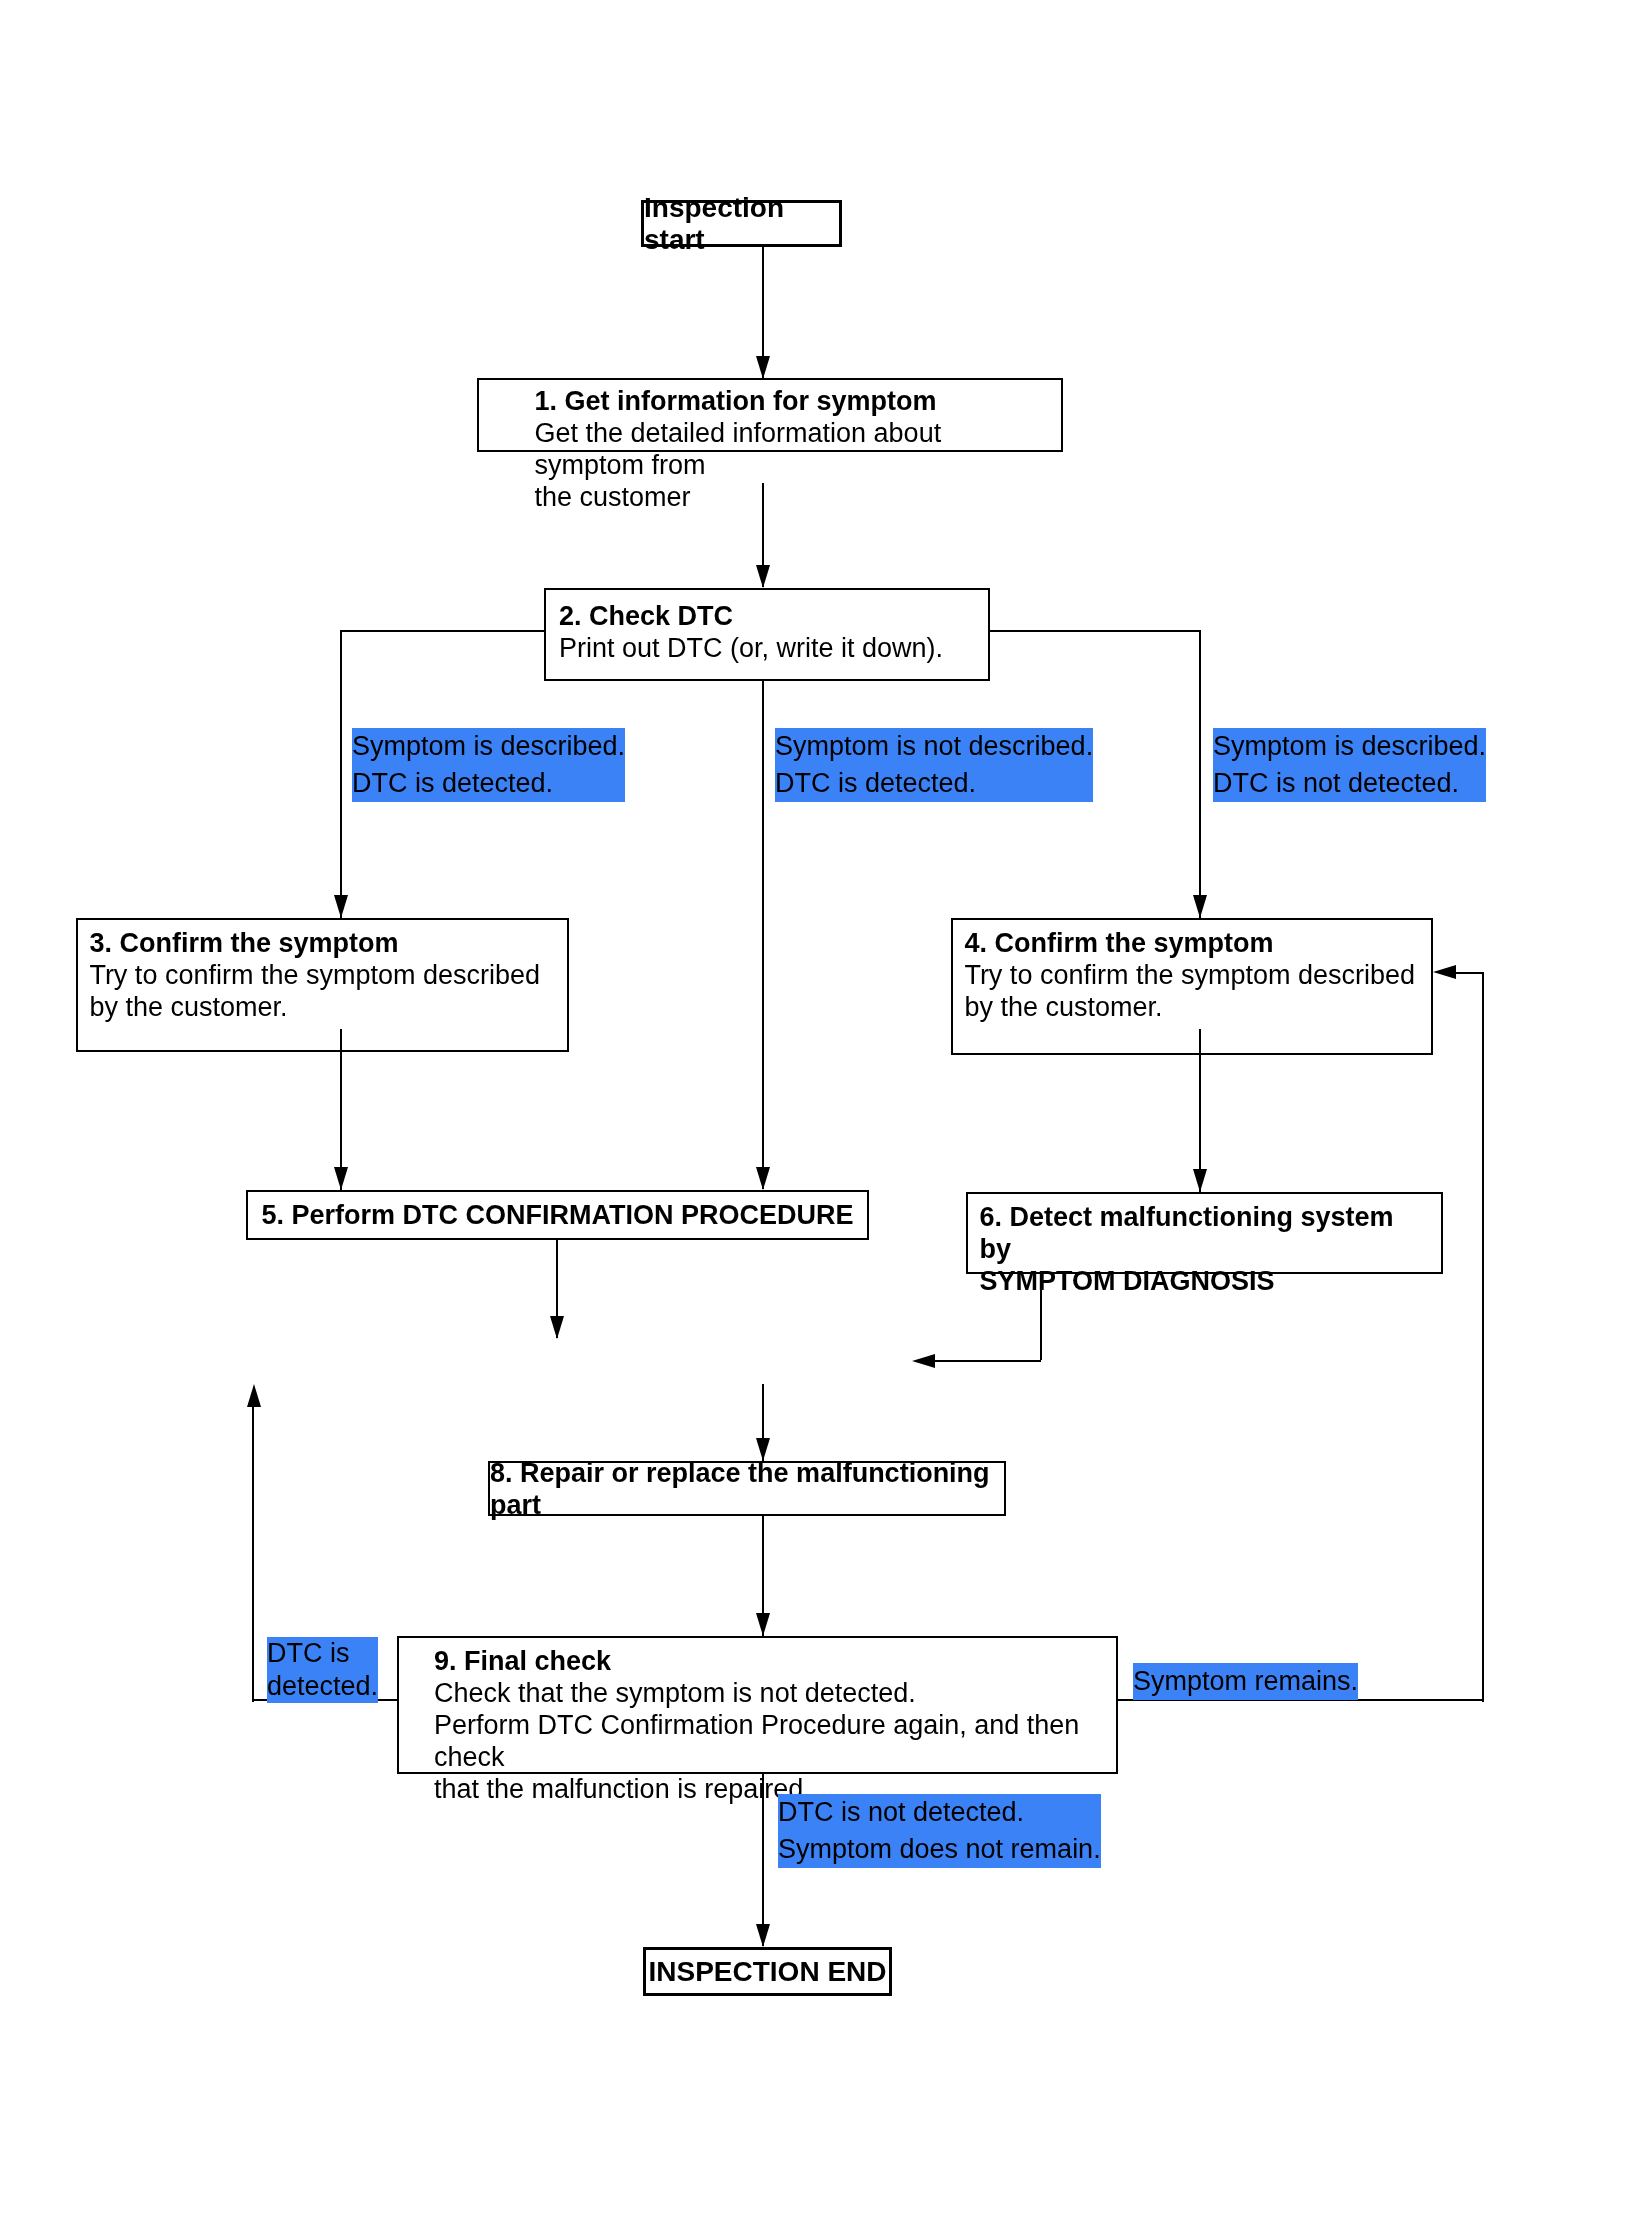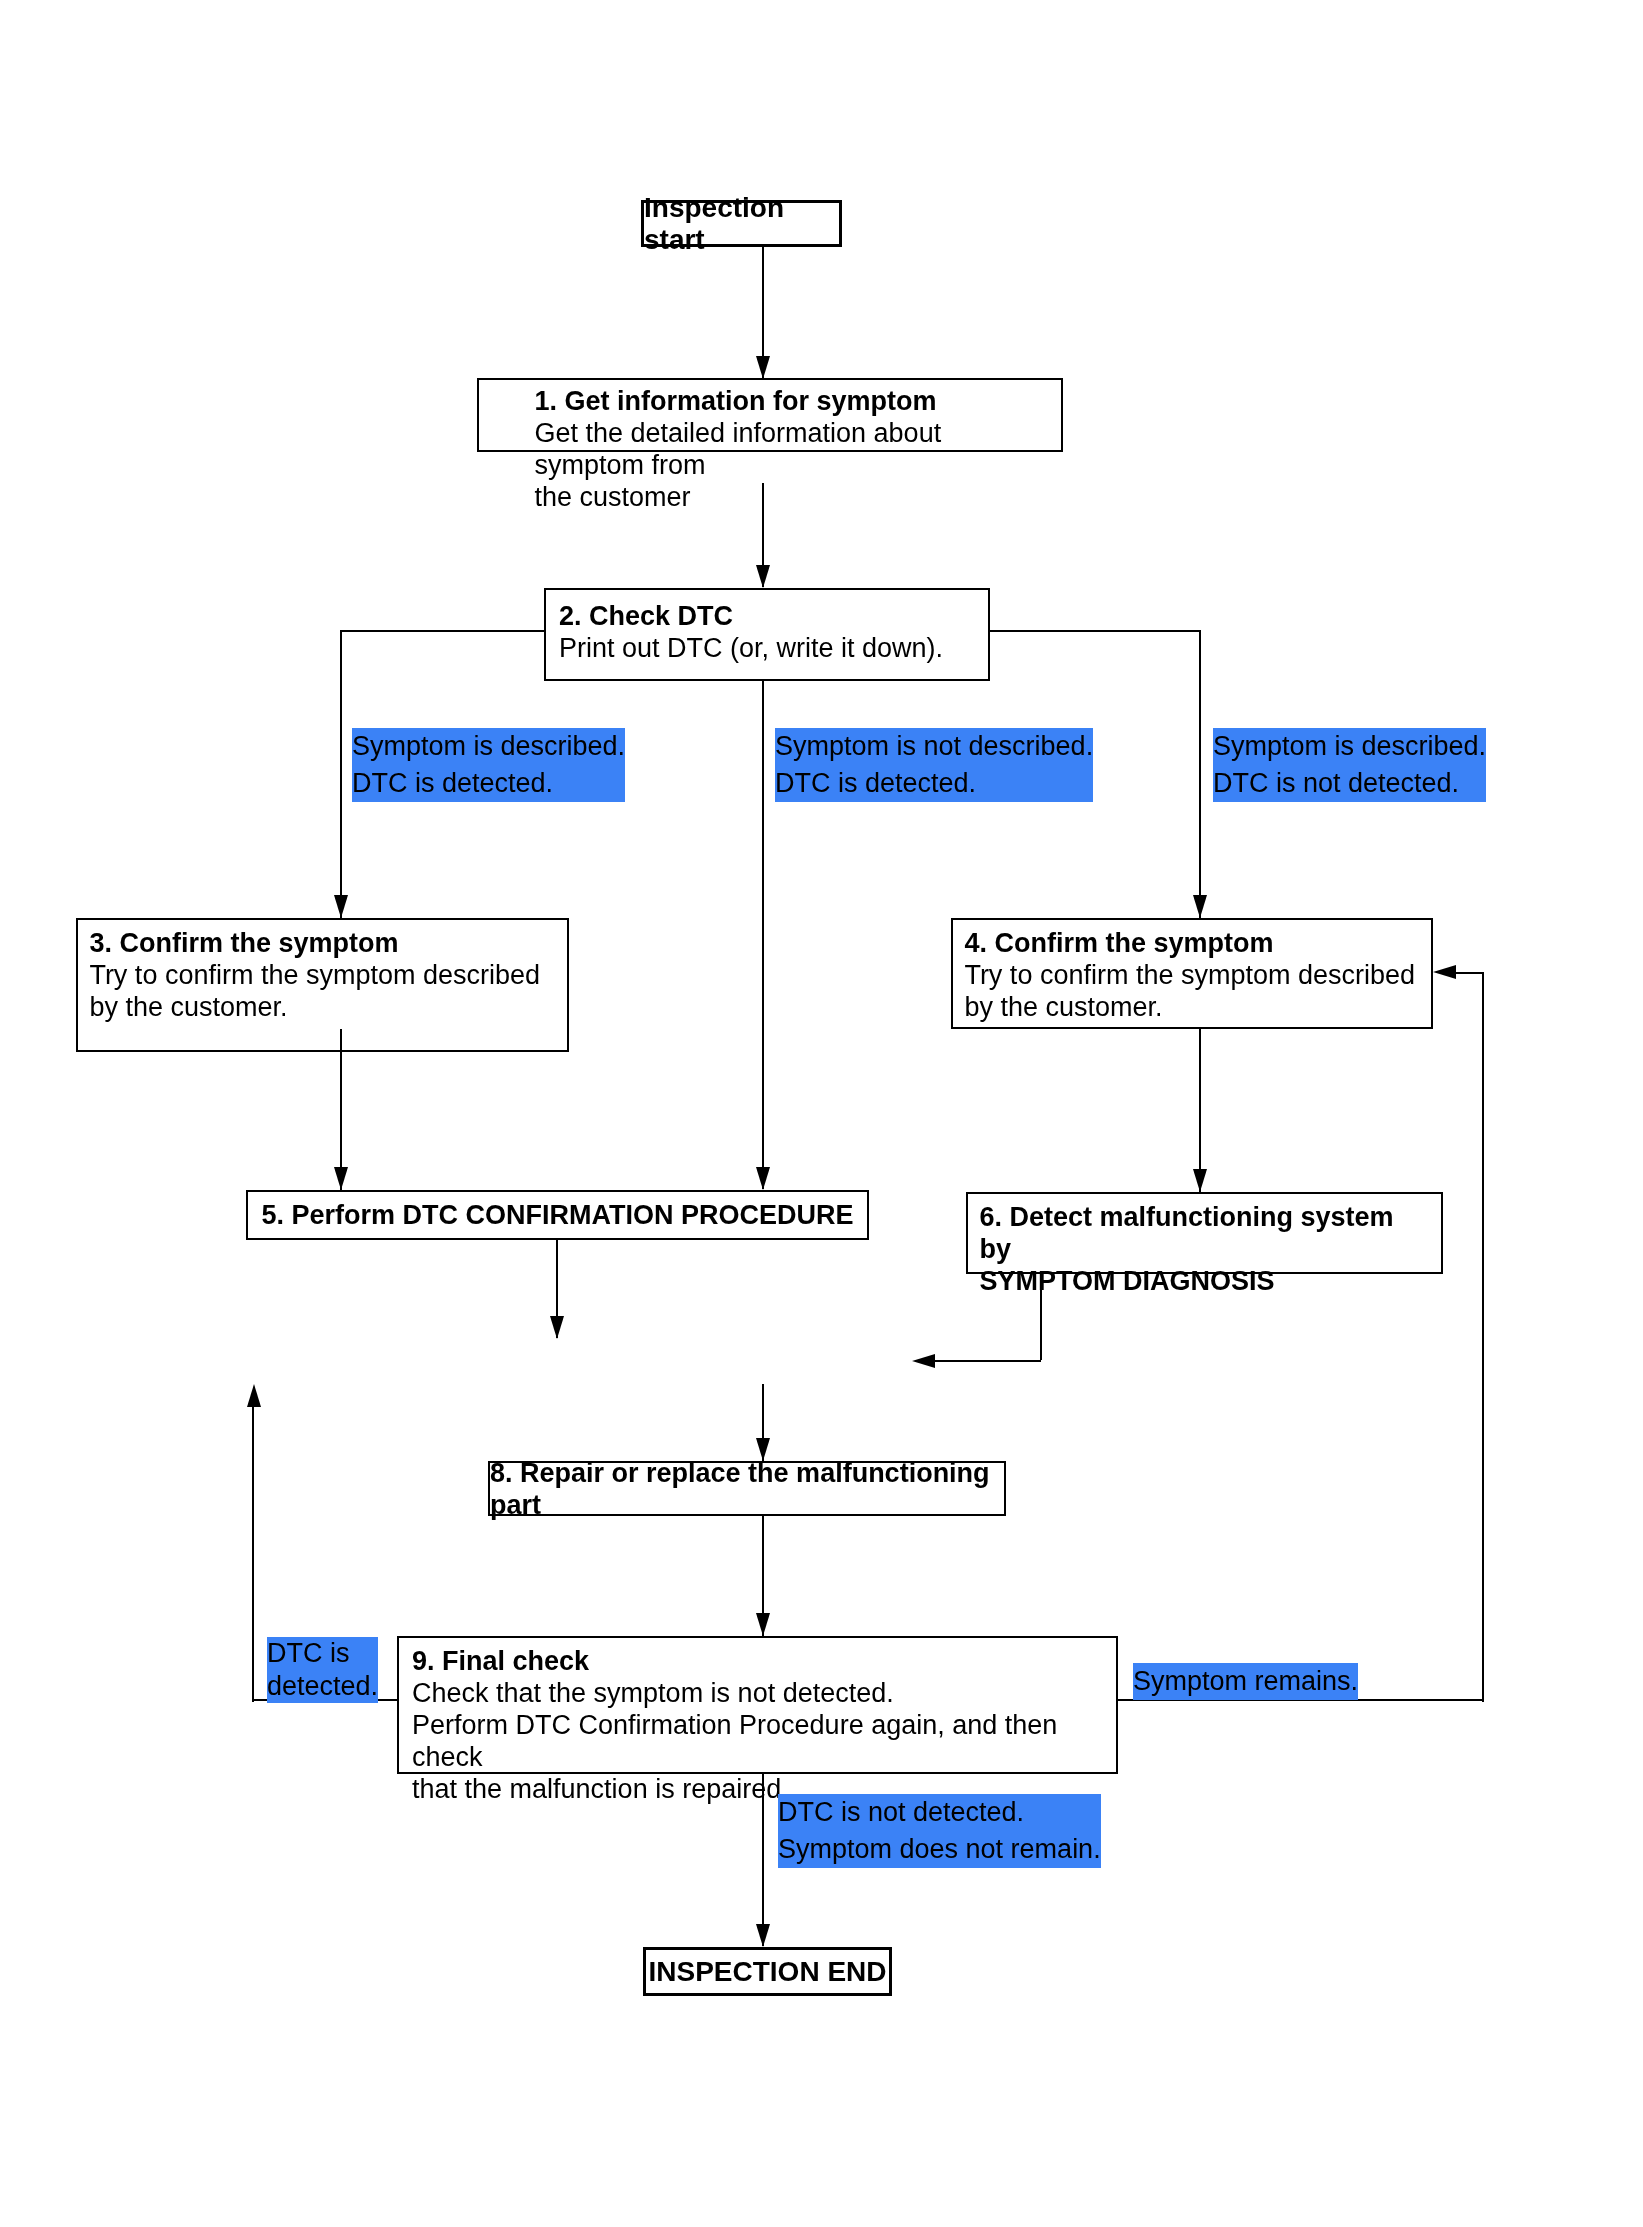--- a/index.html
+++ b/index.html
@@ -98,21 +98,21 @@
 DTC is not detected.</div>
 
   <div class="node" style="left:76px; top:918px; width:493px; height:134px;">
     <div class="pad" style="padding:6.5px 11.4px;">
       <div class="title">3. Confirm the symptom</div>
       <div class="body">Try to confirm the symptom described
 by the customer.</div>
     </div>
   </div>
 
-  <div class="node" style="left:951px; top:918px; width:482px; height:111px;">
+  <div class="node" style="left:951px; top:918px; width:482px; height:137px;">
     <div class="pad" style="padding:6.5px 11.4px;">
       <div class="title">4. Confirm the symptom</div>
       <div class="body">Try to confirm the symptom described
 by the customer.</div>
     </div>
   </div>
 
   <div class="line" style="left:340px; top:1029px; width:2.4px; height:161px;"></div>
   <div class="arrow arrow-down" style="left:334px; top:1167px;"></div>
 
@@ -137,21 +137,21 @@
 
 
   <div class="line" style="left:762px; top:1384px; width:2.4px; height:77px;"></div>
   <div class="arrow arrow-down" style="left:756px; top:1438px;"></div>
 
   <div class="node single" style="left:488px; top:1461px; width:518px; height:55px;">8. Repair or replace the malfunctioning part</div>
 
   <div class="line" style="left:762px; top:1516px; width:2.4px; height:120px;"></div>
   <div class="arrow arrow-down" style="left:756px; top:1613px;"></div>
 
-  <div class="node" style="left:397px; top:1636px; width:721px; height:138px;">
+  <div class="node" style="left:397px; top:1636px; width:721px; height:138px;padding-left:22px;">
     <div class="pad" style="padding:6.5px 13px;">
       <div class="title">9. Final check</div>
       <div class="body">Check that the symptom is not detected.
 Perform DTC Confirmation Procedure again, and then check
 that the malfunction is repaired.</div>
     </div>
   </div>
 
   <div class="line" style="left:254px; top:1699px; width:143px; height:2.4px;"></div>
   <div class="line" style="left:252px; top:1407px; width:2.4px; height:295px;"></div>

